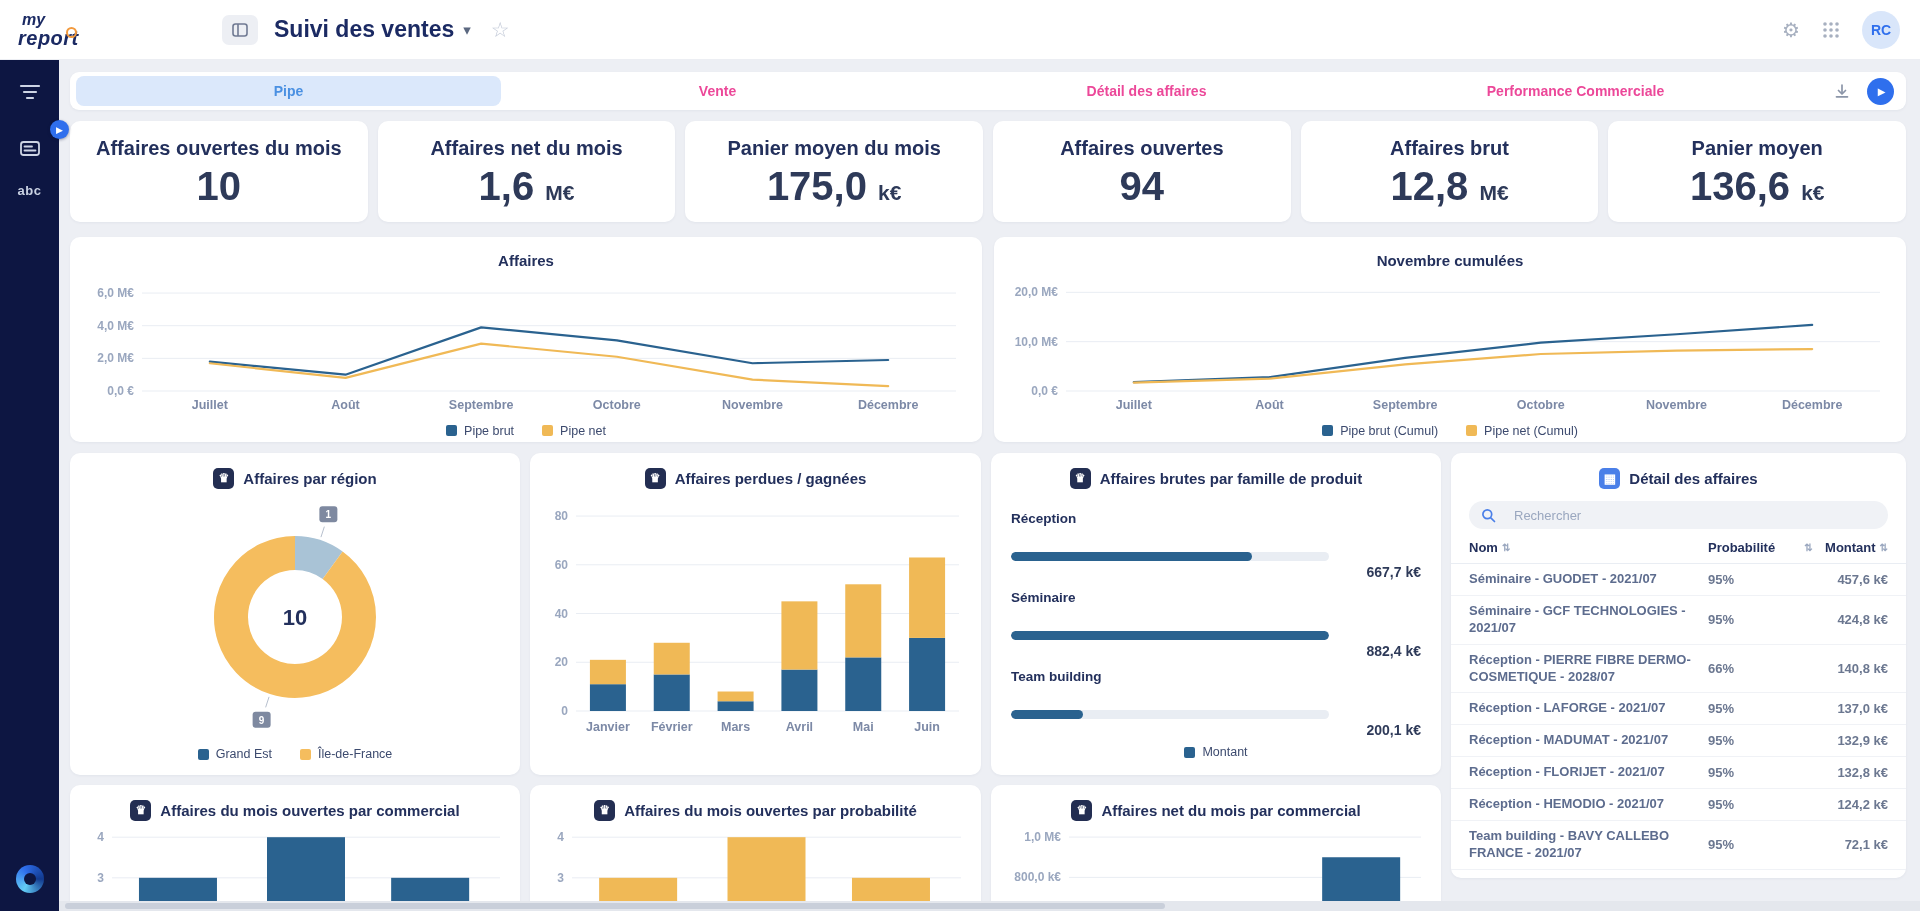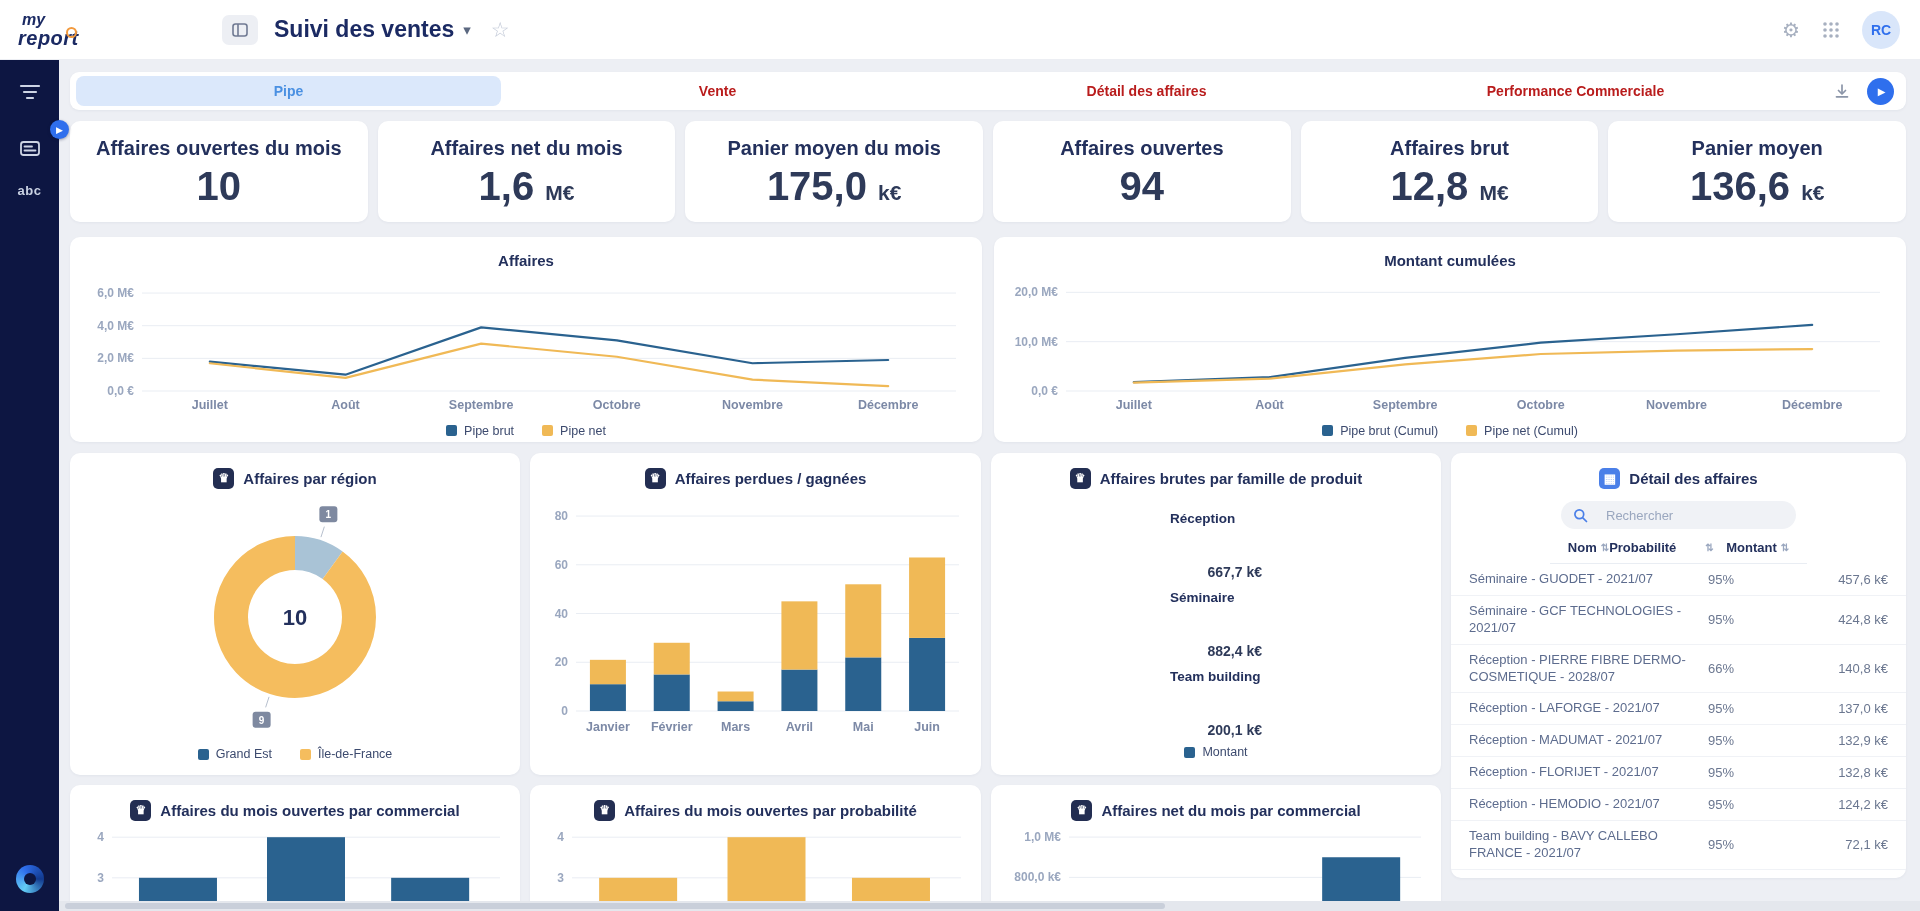--- a/index.html
+++ b/index.html
@@ -34,36 +34,36 @@
   .spinner{width:28px;height:28px;border-radius:50%;margin-bottom:18px;position:relative;
     background:conic-gradient(from 210deg,#63cdf6,#2f6fed,#123a8f,#63cdf6);}
   .spinner::after{content:"";position:absolute;left:8px;top:8px;width:12px;height:12px;border-radius:50%;background:#0d1642;}
   .panel-toggle{position:absolute;left:50px;top:120px;width:19px;height:19px;border-radius:50%;background:#2f6fed;
     color:#fff;font-size:9px;display:flex;align-items:center;justify-content:center;z-index:6;cursor:pointer;
     box-shadow:0 1px 3px rgba(10,20,60,.4);}
   
   .tabbar{position:absolute;left:70px;top:72px;width:1836px;height:38px;background:#fff;border-radius:9px;
     display:flex;align-items:center;padding:0 4px;box-sizing:border-box;box-shadow:0 1px 3px rgba(20,30,70,.05);}
   .tab{flex:1;height:30px;display:flex;align-items:center;justify-content:center;font-size:14px;font-weight:700;
-    color:#b91c1c;border-radius:8px;cursor:pointer;margin:0 2px;}
+    color:#ec4899;border-radius:8px;cursor:pointer;margin:0 2px;}
   .tab.active{background:#dbe8fb;color:#4a90e2;}
   .tab-actions{width:104px;display:flex;align-items:center;justify-content:flex-end;gap:16px;padding-right:8px;}
   .dl{cursor:pointer;display:flex;}
   .play{width:27px;height:27px;border-radius:50%;background:#2f6fed;color:#fff;font-size:10px;
     display:flex;align-items:center;justify-content:center;cursor:pointer;padding-left:2px;box-sizing:border-box;}
   
   .kpi-row{position:absolute;left:70px;top:121px;width:1836px;height:101px;display:flex;gap:10px;}
   .kpi{flex:1;background:#fff;border-radius:10px;box-shadow:0 1px 3px rgba(20,30,70,.05);
     display:flex;flex-direction:column;align-items:center;justify-content:center;gap:6px;}
   .kpi-label{font-size:20px;font-weight:700;color:#23305c;}
   .kpi-value{font-size:40px;font-weight:700;color:#2e3a59;line-height:1;}
   .kpi-unit{font-size:21px;font-weight:700;}
   
   .card{position:absolute;background:#fff;border-radius:10px;box-shadow:0 1px 3px rgba(20,30,70,.05);
-    display:flex;flex-direction:column;box-sizing:border-box;align-items:center;}
+    display:flex;flex-direction:column;box-sizing:border-box;}
   .card-title{display:flex;align-items:center;justify-content:center;gap:9px;padding-top:14px;height:22px;
     font-size:15px;font-weight:700;color:#23305c;}
   .badge{width:21px;height:21px;border-radius:5px;display:flex;align-items:center;justify-content:center;
     font-size:12px;color:#fff;flex:0 0 auto;}
   .badge.crown{background:#232e52;}
   .badge.tbl{background:#4a7fe8;font-size:13px;}
   .chart-line{height:148px;margin:2px 8px 0;}
   .chart-donut{height:252px;}
   .chart-stack{height:250px;margin:0 6px;}
   .chart-bar{height:264px;margin:0 4px;}
@@ -84,21 +84,21 @@
   .t-search input{border:none;background:transparent;outline:none;font-size:13px;color:#5b6880;flex:1;
     font-family:"Liberation Sans",sans-serif;}
   .t-search input::placeholder{color:#9aa7bf;}
   .t-head{display:flex;padding:11px 18px 8px;font-size:13px;font-weight:700;color:#23305c;
     border-bottom:1px solid #e9edf3;}
   .t-head .sort{color:#9aa7bf;font-size:10px;margin-left:4px;cursor:pointer;}
   .th-nom{flex:1;display:flex;align-items:center;}
   .th-prob{width:96px;display:flex;align-items:center;gap:25px;}
   .th-mont{width:84px;display:flex;align-items:center;justify-content:flex-end;}
   .t-body{overflow:hidden;flex:1;}
-  .t-row{display:flex;padding:7px 18px;font-size:13px;align-items:center;border-top:1px solid #f0f2f6;cursor:pointer;}
+  .t-row{display:flex;padding:7px 18px;font-size:13px;align-items:center;border-top:1px solid #f0f2f6;cursor:pointer;font-weight:bold;}
   .t-row:first-child{border-top:none;}
   .t-nom{flex:1;color:#5d6c8e;line-height:1.3;padding-right:8px;}
   .t-prob{width:96px;color:#6b7790;}
   .t-mont{width:84px;text-align:right;color:#6b7790;}
   
   .hscroll{position:absolute;left:59px;right:0;bottom:0;height:10px;background:#e4e7ed;z-index:7;}
   .hscroll-thumb{position:absolute;left:6px;top:2px;height:6px;width:1100px;border-radius:3px;background:#c9cfda;cursor:pointer;}
 </style>
 </head>
 <body>
@@ -245,21 +245,21 @@
       </span>
       <span class="lg-item">
         <span class="lg-key" style="background: rgb(240, 185, 86);"></span>
         <span>Pipe net</span>
       </span>
     </div>
 </div>
 
 <div class="card" style="left:994px;top:237px;width:912px;height:205px;">
   <div class="card-title">
-      <span>Montant cumulées</span>
+      <span>Novembre cumulées</span>
     </div>
   <div class="chart-line"><svg width="896" height="143" viewBox="0 0 896 143">
         <line x1="64" x2="878" y1="119" y2="119" stroke="#e9edf3" stroke-width="1"></line>
         <text x="56" y="123" fill="#9aa7bf" font-size="12" text-anchor="end" font-weight="700">0,0 €</text>
         <line x1="64" x2="878" y1="69.66666666666667" y2="69.66666666666667" stroke="#e9edf3" stroke-width="1"></line>
         <text x="56" y="73.66666666666667" fill="#9aa7bf" font-size="12" text-anchor="end" font-weight="700">10,0 M€</text>
         <line x1="64" x2="878" y1="20.33333333333334" y2="20.33333333333334" stroke="#e9edf3" stroke-width="1"></line>
         <text x="56" y="24.33333333333334" fill="#9aa7bf" font-size="12" text-anchor="end" font-weight="700">20,0 M€</text>
         <text x="131.83333333333331" y="137" fill="#7c89a6" font-size="12.5" text-anchor="middle" font-weight="700">Juillet</text>
         <text x="267.5" y="137" fill="#7c89a6" font-size="12.5" text-anchor="middle" font-weight="700">Août</text>

